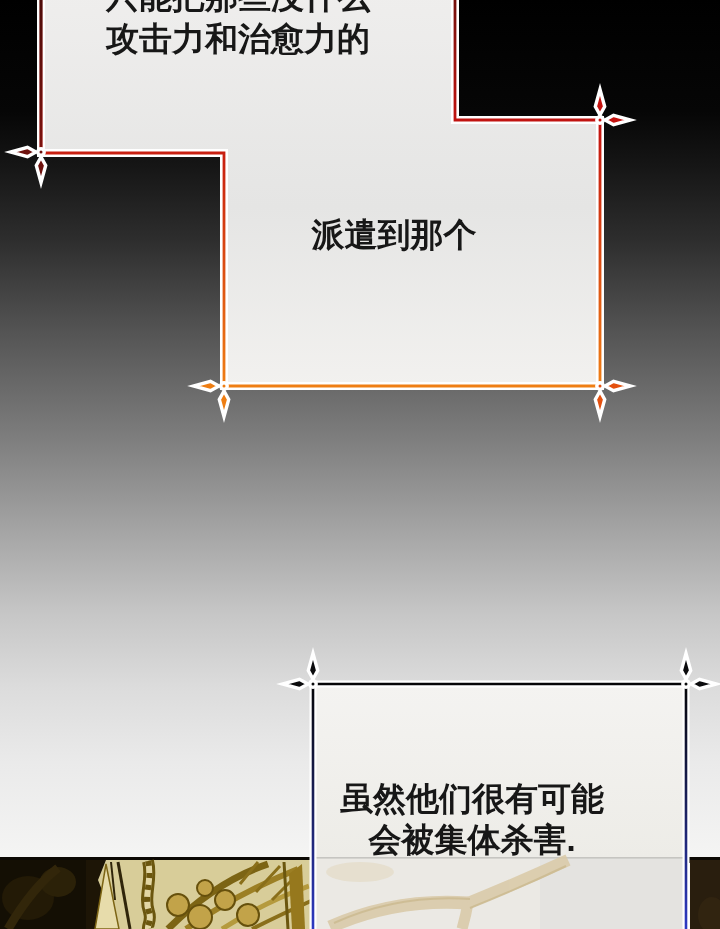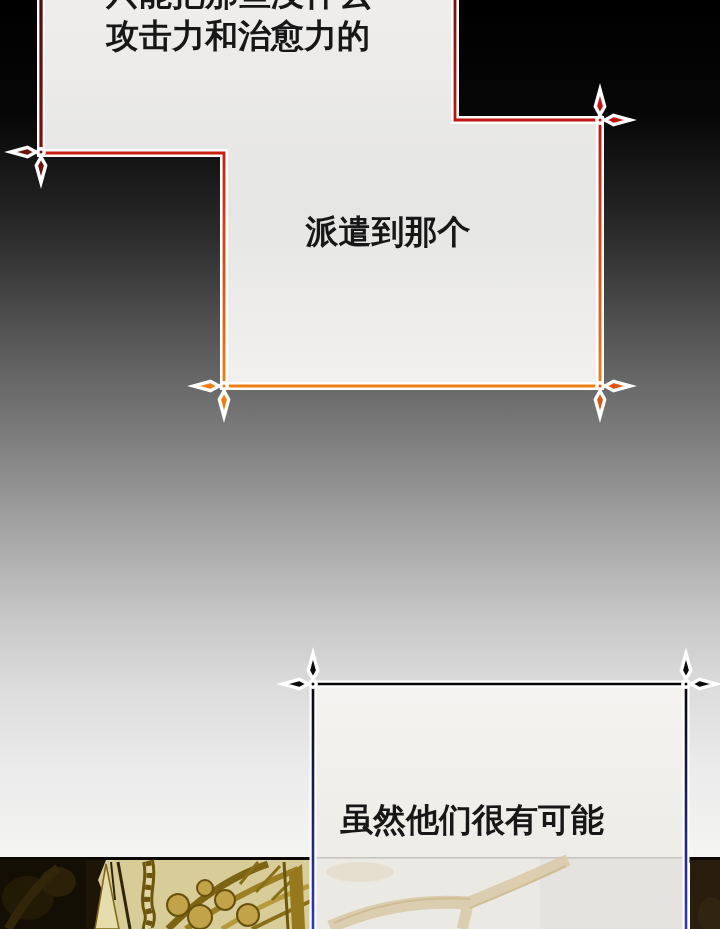--- a/index.html
+++ b/index.html
@@ -1,32 +1,32 @@
 <!DOCTYPE html>
 <html><head>
 <meta charset="utf-8">
 <style>
   html,body{margin:0;padding:0;background:#000;}
   #page{
     position:relative;width:720px;height:929px;overflow:hidden;
-    font-family:Liberation Mono, monospace;
+    font-family:Liberation Sans, sans-serif;
     background:linear-gradient(180deg,
       #000000 0%, #060606 12%, #161616 18%, #2e2e2e 26%,
       #555555 36%, #7d7d7d 47%, #a4a4a4 57%, #c6c6c6 66%,
       #dcdcdc 74%, #eaeaea 82%, #f4f4f3 92%, #f7f7f6 100%);
   }
   #gfx{position:absolute;left:0;top:0;width:720px;height:929px;display:block;}
   .txt{
     position:absolute;text-align:center;font-weight:bold;
     color:#171717;font-size:33px;line-height:42px;letter-spacing:0px;
     white-space:nowrap;
   }
   #block-top{left:42px;top:-24px;width:392px;}
-  #block-mid{left:208px;top:214px;width:360px;}
-  #block-bottom{left:316px;top:802px;width:312px;line-height:41px;}
+  #block-mid{left:214px;top:214px;width:360px;}
+  #block-bottom{left:316px;top:778px;width:312px;line-height:41px;}
 </style>
 </head>
 <body>
 
 <div id="page">
 
   <svg id="gfx" viewBox="0 0 720 929" xmlns="http://www.w3.org/2000/svg">
     <defs>
       <path id="petal" d="M0,-5 L4.7,-13.5 L0,-30.5 L-4.7,-13.5 Z"></path>
 
@@ -164,15 +164,16 @@
     <div>只能把那些没什么</div>
     <div>攻击力和治愈力的</div>
   </div>
 
   <div class="txt" id="block-mid">
     <div>派遣到那个</div>
   </div>
 
   <div class="txt" id="block-bottom">
     <div>虽然他们很有可能</div>
+    <div>会被集体杀害.</div>
   </div>
 
 </div>
 
 </body></html>

